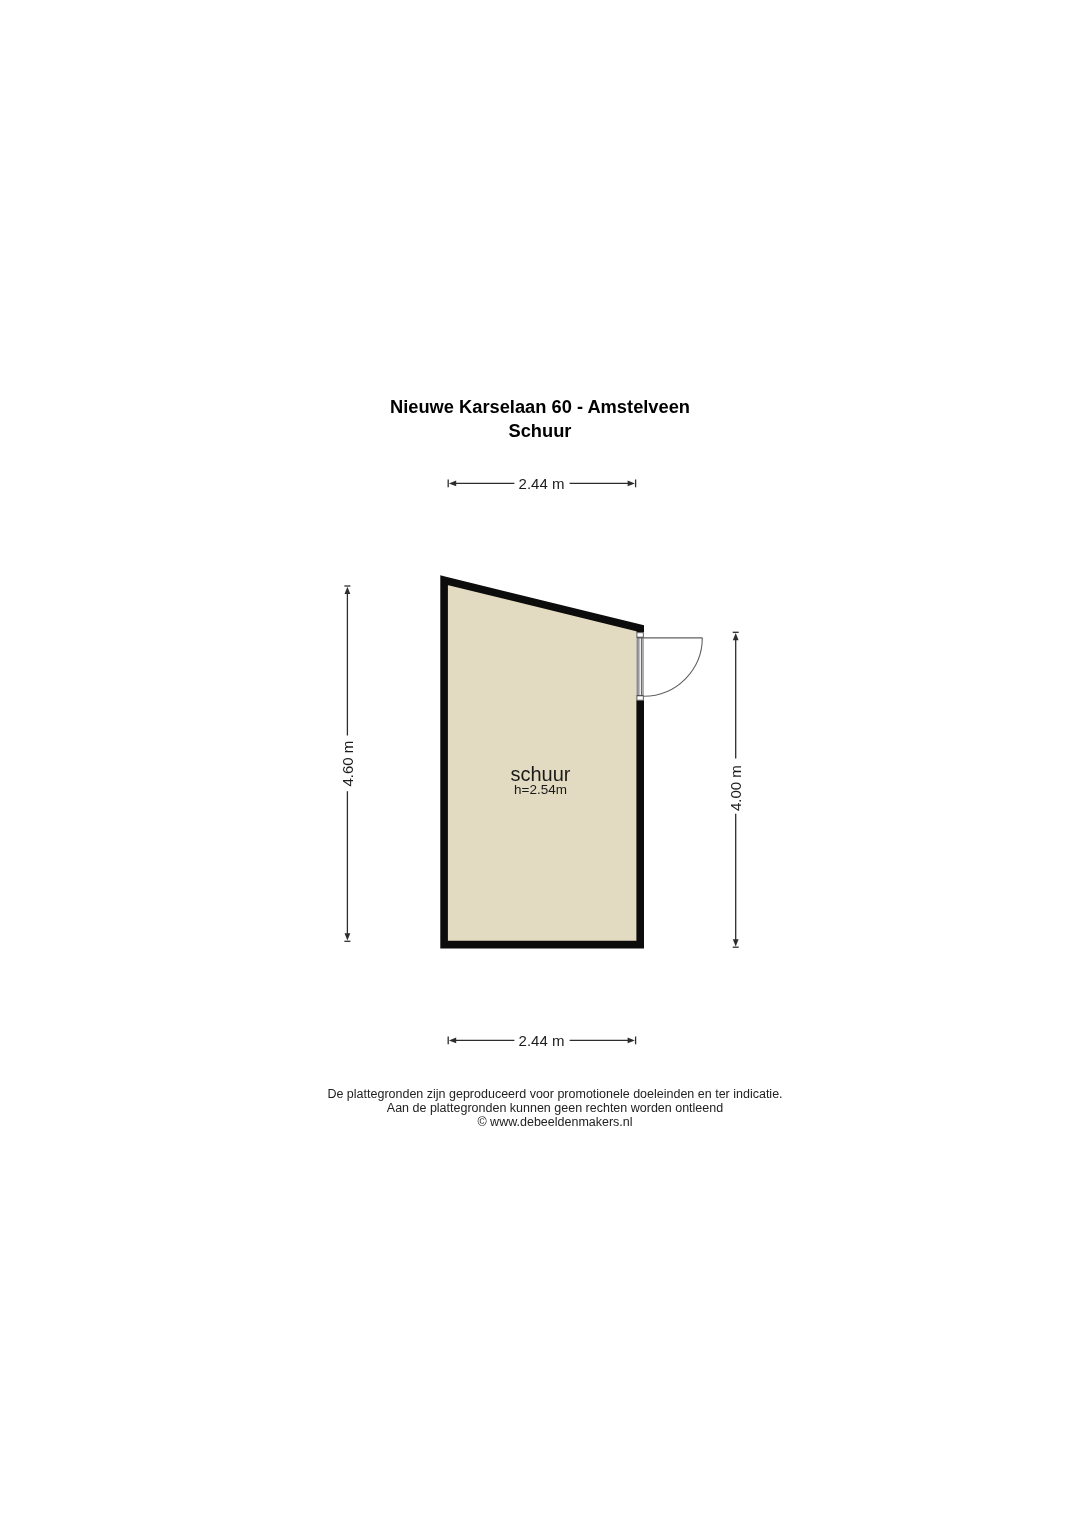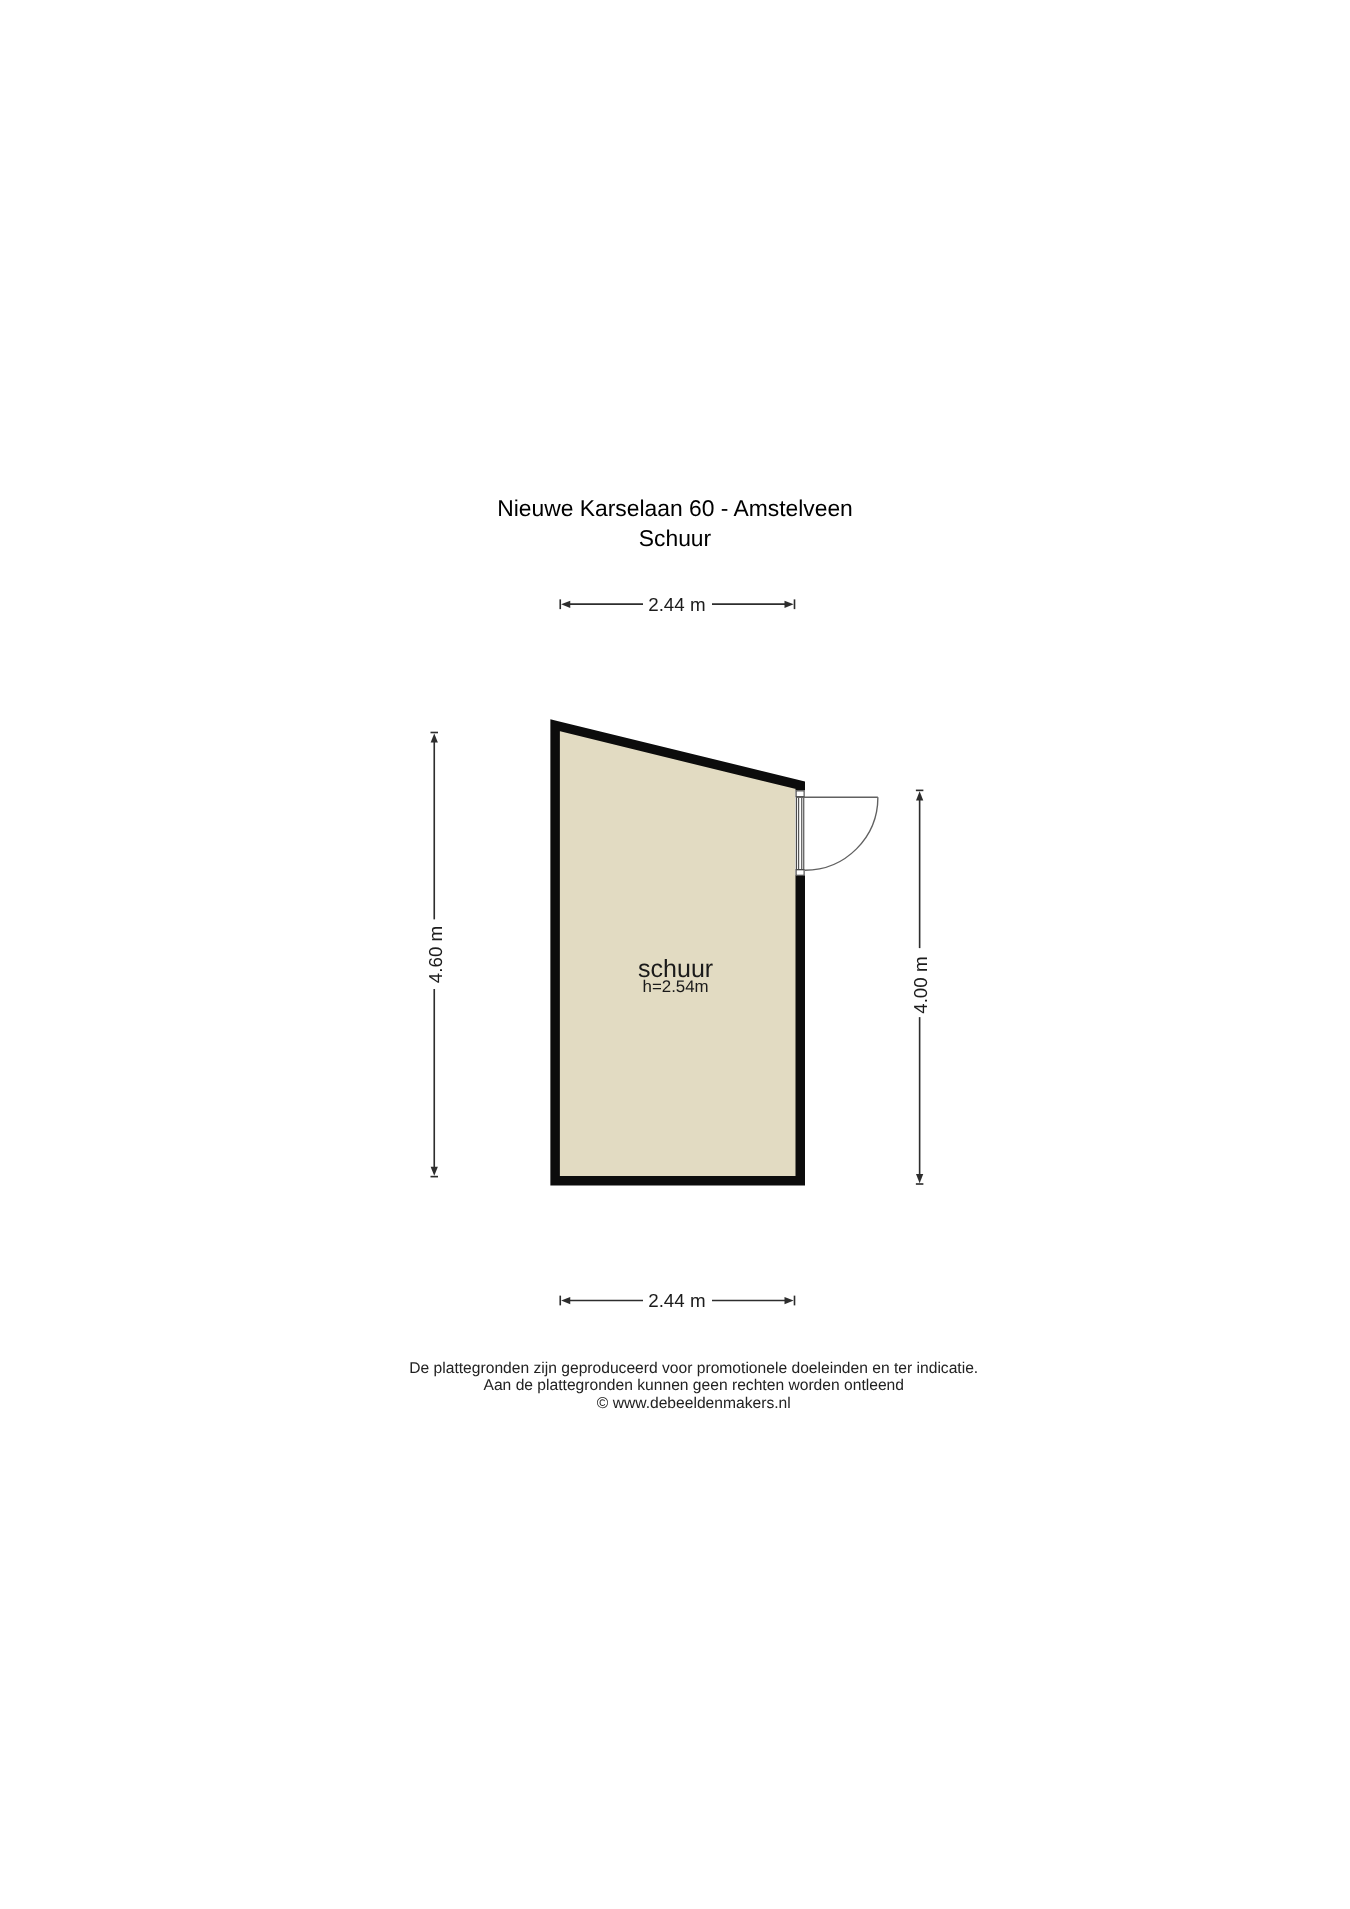--- a/index.html
+++ b/index.html
@@ -2,21 +2,21 @@
 <html><head>
 <meta charset="utf-8">
 <style>
   html,body{margin:0;padding:0;background:#ffffff;}
   body{width:1080px;height:1527px;position:relative;font-family:"Liberation Sans",sans-serif;}
   .t{position:absolute;}
 </style>
 </head>
 <body>
 
-<div class="t" style="left:0;top:394.6px;width:1080px;text-align:center;font-weight:normal;font-size:18.3px;line-height:24.5px;color:#000;">Nieuwe Karselaan 60 - Amstelveen<br>Schuur</div>
+<div class="t" style="left:0;top:394.6px;width:1080px;text-align:center;font-weight:bold;font-size:18.3px;line-height:24.5px;color:#000;">Nieuwe Karselaan 60 - Amstelveen<br>Schuur</div>
 
 <svg class="t" style="left:0;top:0;" width="1080" height="1527" viewBox="0 0 1080 1527">
 
   <g stroke="#2d2d2d" stroke-width="1.3" fill="#2d2d2d" font-family="Liberation Sans, sans-serif">
     <line x1="448.2" y1="479.5" x2="448.2" y2="487.3"></line>
     <line x1="635.6" y1="479.5" x2="635.6" y2="487.3"></line>
     <polygon points="448.9,483.4 456.2,480.5 456.2,486.3" stroke="none"></polygon>
     <polygon points="634.9,483.4 627.6,480.5 627.6,486.3" stroke="none"></polygon>
     <line x1="455.5" y1="483.3" x2="514.4" y2="483.3"></line>
     <line x1="569.6" y1="483.3" x2="628.3" y2="483.3"></line>

